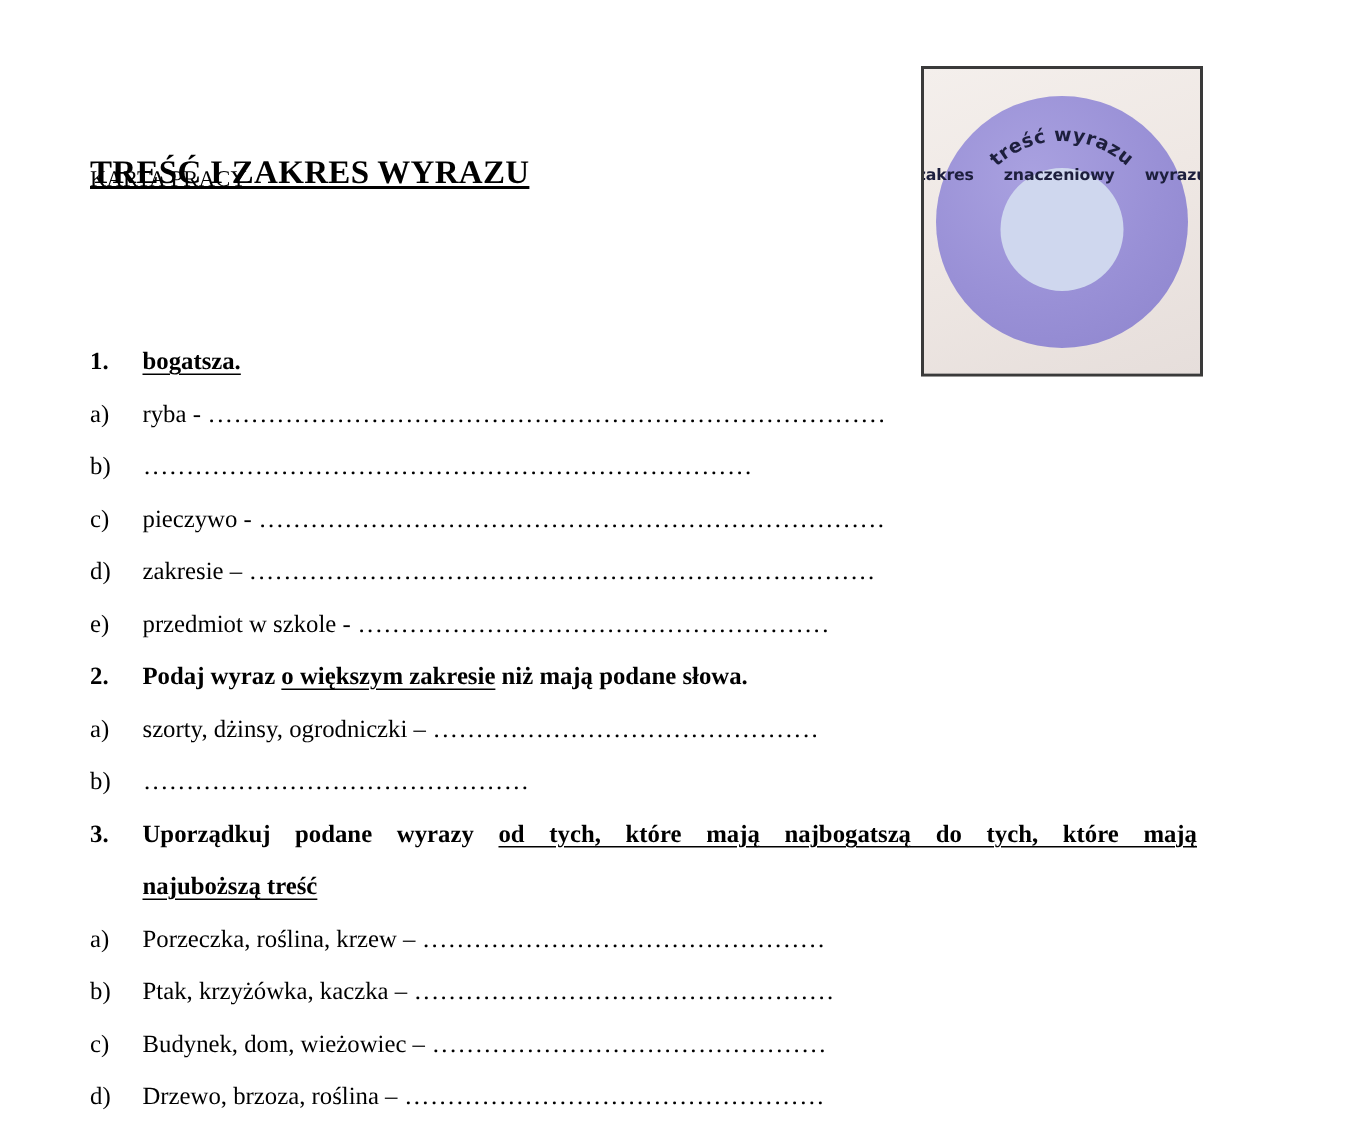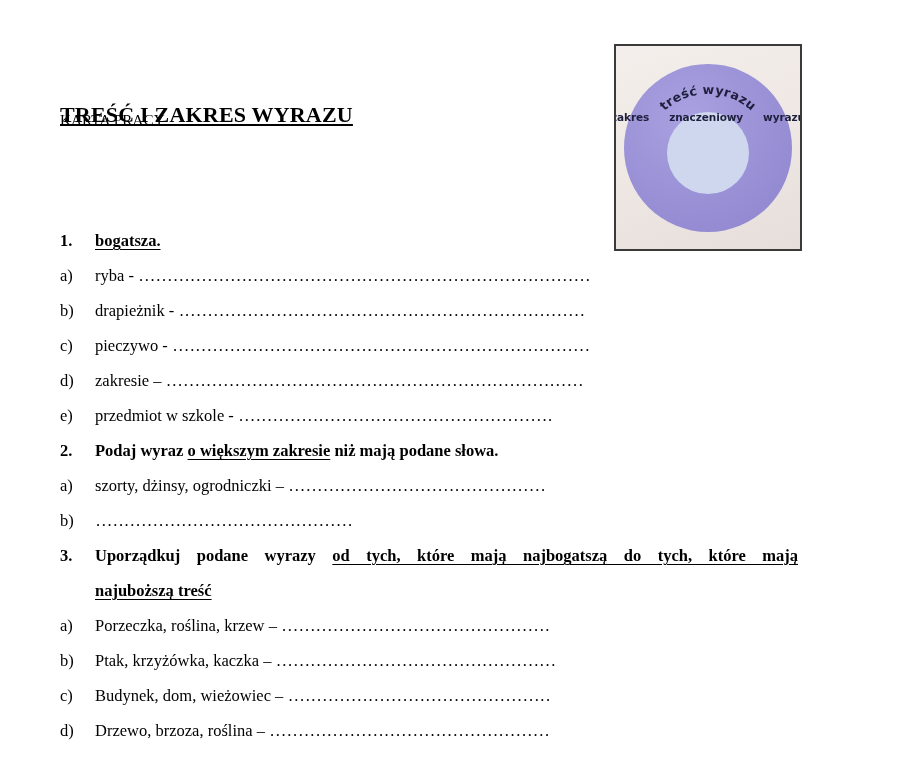--- a/index.html
+++ b/index.html
@@ -219,21 +219,20 @@
       </div>
     </div>
 
     <div class="item">
       <div class="letter">a)</div>
       <div class="label">ryba - </div>
       <div class="dots">...............................................................................</div>
     </div>
     <div class="item">
       <div class="letter">b)</div>
-      <div class="label">drapieżnik - </div>
       <div class="dots">.......................................................................</div>
     </div>
     <div class="item">
       <div class="letter">c)</div>
       <div class="label">pieczywo - </div>
       <div class="dots">.........................................................................</div>
     </div>
     <div class="item">
       <div class="letter">d)</div>
       <div class="label">zakresie – </div>

